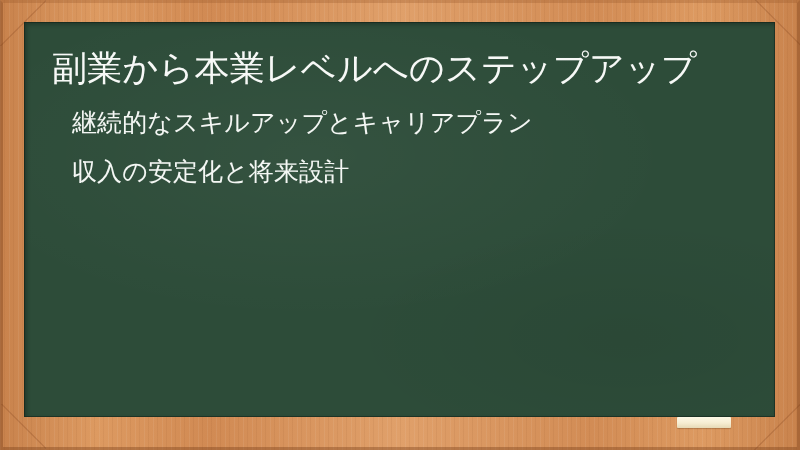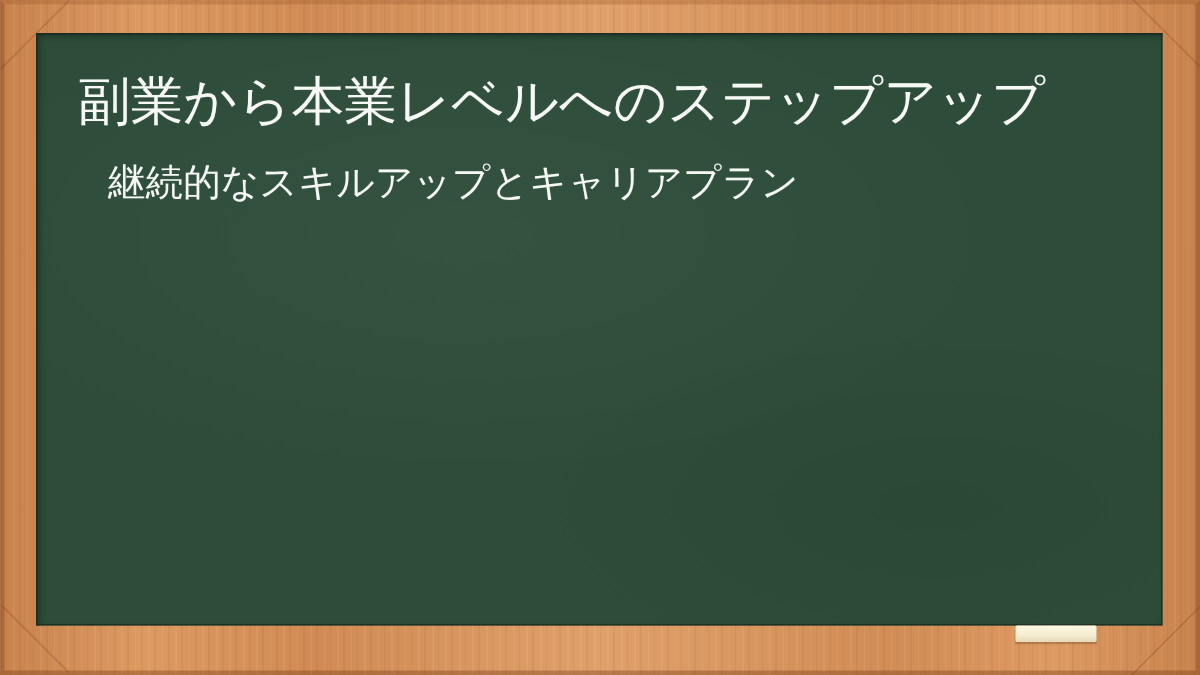--- a/index.html
+++ b/index.html
@@ -115,21 +115,20 @@
     font-weight: 400;
     line-height: 1.30;
     letter-spacing: 0.2px;
     text-shadow: 0 0 1px rgba(255,255,255,0.16);
   }
 
   .bullet-list {
     list-style: none;
     margin: 18px 0 0 0;
     padding: 0 0 0 26px;
-    font-family: Liberation Serif, serif;
   }
   .bullet-list li {
     color: #f4f7f4;
     font-size: 25px;
     font-weight: 400;
     line-height: 1.0;
     letter-spacing: 0.1px;
     margin: 0 0 24px 0;
     white-space: nowrap;
     text-shadow: 0 0 1px rgba(255,255,255,0.13);
@@ -160,19 +159,20 @@
   <div class="miter tr"></div>
   <div class="miter bl"></div>
   <div class="miter br"></div>
 
   <div class="board">
 
     <h1 class="board-title">副業から本業レベルへのステップアップ</h1>
 
     <ul class="bullet-list">
       <li>継続的なスキルアップとキャリアプラン</li>
+      <li>収入の安定化と将来設計</li>
     </ul>
 
   </div>
 
   <div class="chalk"></div>
 
 </div>
 
 </body></html>

